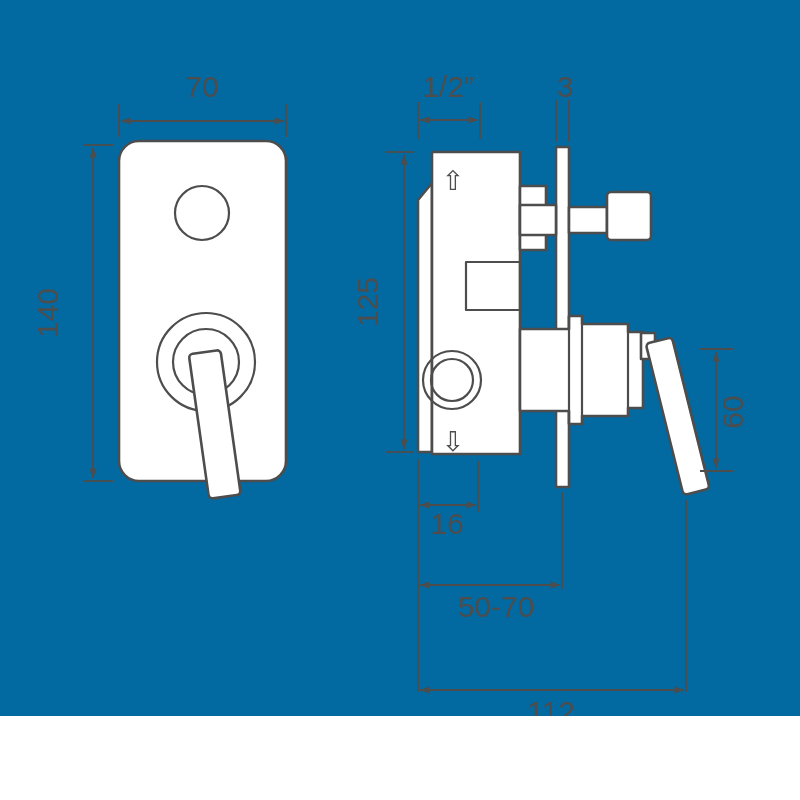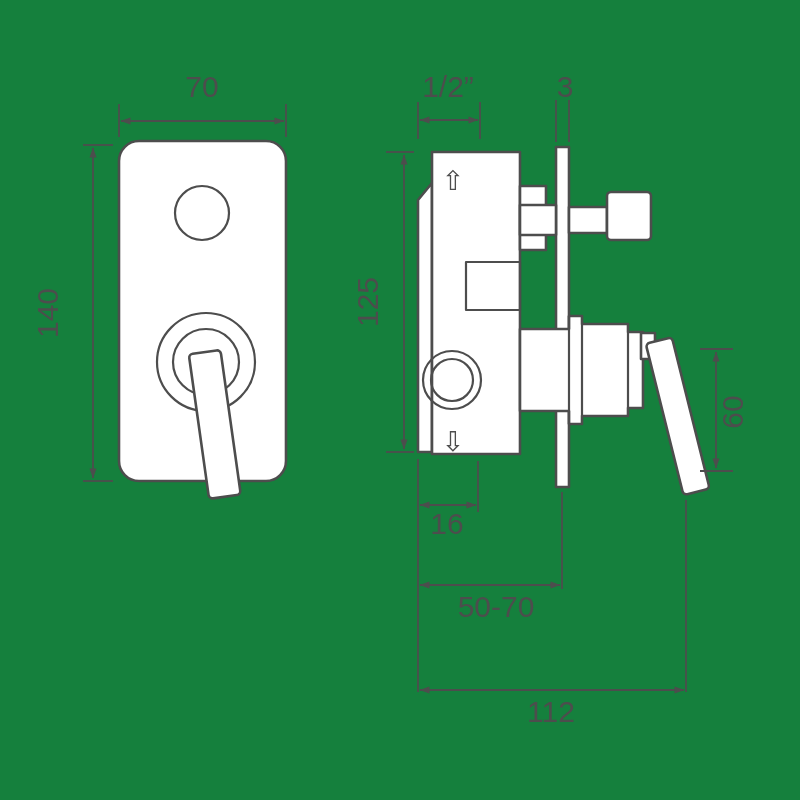--- a/index.html
+++ b/index.html
@@ -1,17 +1,17 @@
 <!DOCTYPE html>
 <html style="--line: #4d4d4d;"><head>
 <meta charset="utf-8">
 <title>Technical Drawing</title>
 <style>
   html, body { margin: 0; padding: 0; background: #ffffff; }
-  .stage { width: 800px; height: 800px; position: relative; background: #15803d; }
+  .stage { width: 800px; height: 716px; position: relative; background: #0369a1; }
   svg { display: block; }
   .part   { fill: #ffffff; stroke: var(--line, #4d4d4d); stroke-width: 2.6px; stroke-linejoin: round; }
   .detail { fill: none;    stroke: var(--line, #4d4d4d); stroke-width: 2.2px; stroke-linejoin: round; }
   .dim    { fill: none;    stroke: var(--line, #4d4d4d); stroke-width: 1.8px; }
   .lbl    { fill: var(--line, #4d4d4d); font-family: "Liberation Sans", sans-serif; font-size: 30px; }
   .arrowglyph { fill: var(--line, #4d4d4d); font-family: "DejaVu Sans", sans-serif; font-size: 27px; }
 </style>
 </head>
 <body style="background: rgb(255, 255, 255);">
 

